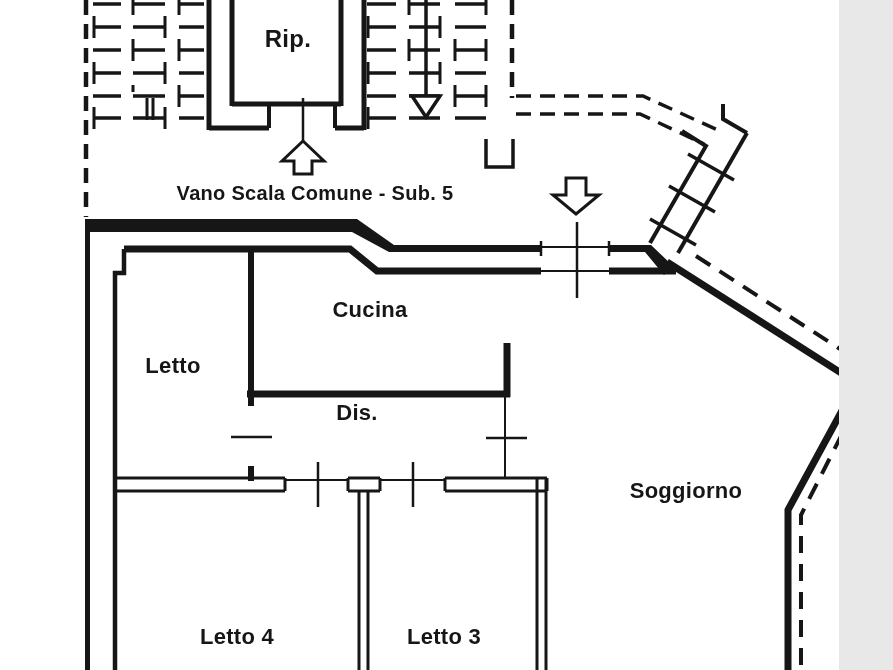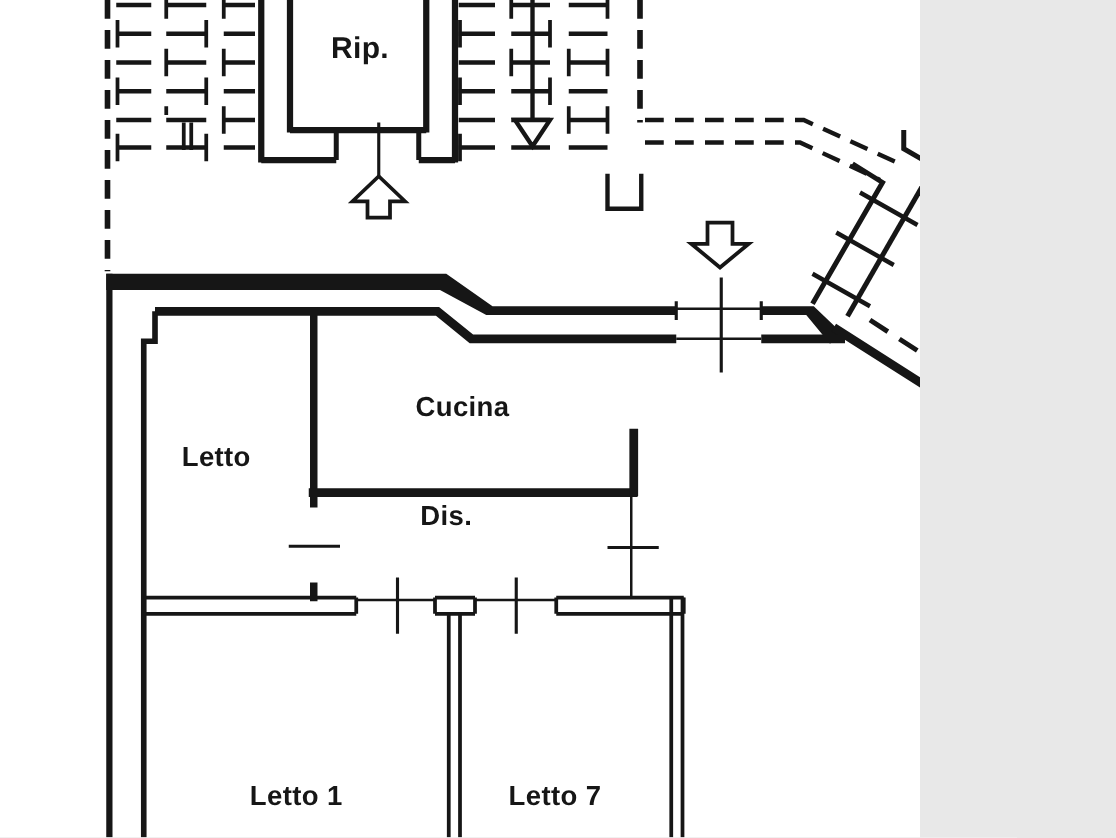--- a/index.html
+++ b/index.html
@@ -1,18 +1,18 @@
 <!DOCTYPE html>
 <html><head>
 <meta charset="utf-8">
 <style>
   html,body{margin:0;padding:0;background:#e8e8e8;}
   #plan{
     position:relative;
-    width:736px;height:670px;
+    width:839px;height:670px;
     background:#ffffff;
     overflow:hidden;
     font-family:"Liberation Sans", sans-serif;
   }
   #plan svg{position:absolute;left:0;top:0;}
   .lbl{
     position:absolute;
     transform:translate(-50%,-50%);
     color:#161616;
     font-weight:600;
@@ -128,19 +128,21 @@
 
     <g stroke="#161616" stroke-width="2.5">
       <line x1="231" y1="437" x2="272" y2="437"></line>
       <line x1="486" y1="438" x2="527" y2="438"></line>
       <line x1="318" y1="462" x2="318" y2="507"></line>
       <line x1="413" y1="462" x2="413" y2="507"></line>
     </g>
   </svg>
 
   <div class="lbl rip" style="left:288px;top:39px">Rip.</div>
+  <div class="lbl note" style="left:315px;top:193px">Vano Scala Comune - Sub. 5</div>
   <div class="lbl room" style="left:173px;top:366px">Letto</div>
-  <div class="lbl room" style="left:370px;top:326px">Cucina</div>
+  <div class="lbl room" style="left:370px;top:310px">Cucina</div>
   <div class="lbl room" style="left:357px;top:413px">Dis.</div>
-  <div class="lbl room" style="left:237px;top:637px">Letto 1</div>
-  <div class="lbl room" style="left:444px;top:637px">Letto 7</div>
+  <div class="lbl room" style="left:686px;top:491px">Soggiorno</div>
+  <div class="lbl room" style="left:237px;top:637px">Letto 4</div>
+  <div class="lbl room" style="left:444px;top:637px">Letto 3</div>
   <div class="lbl room" style="left:924px;top:588px">Al</div>
 </div>
 
 </body></html>

